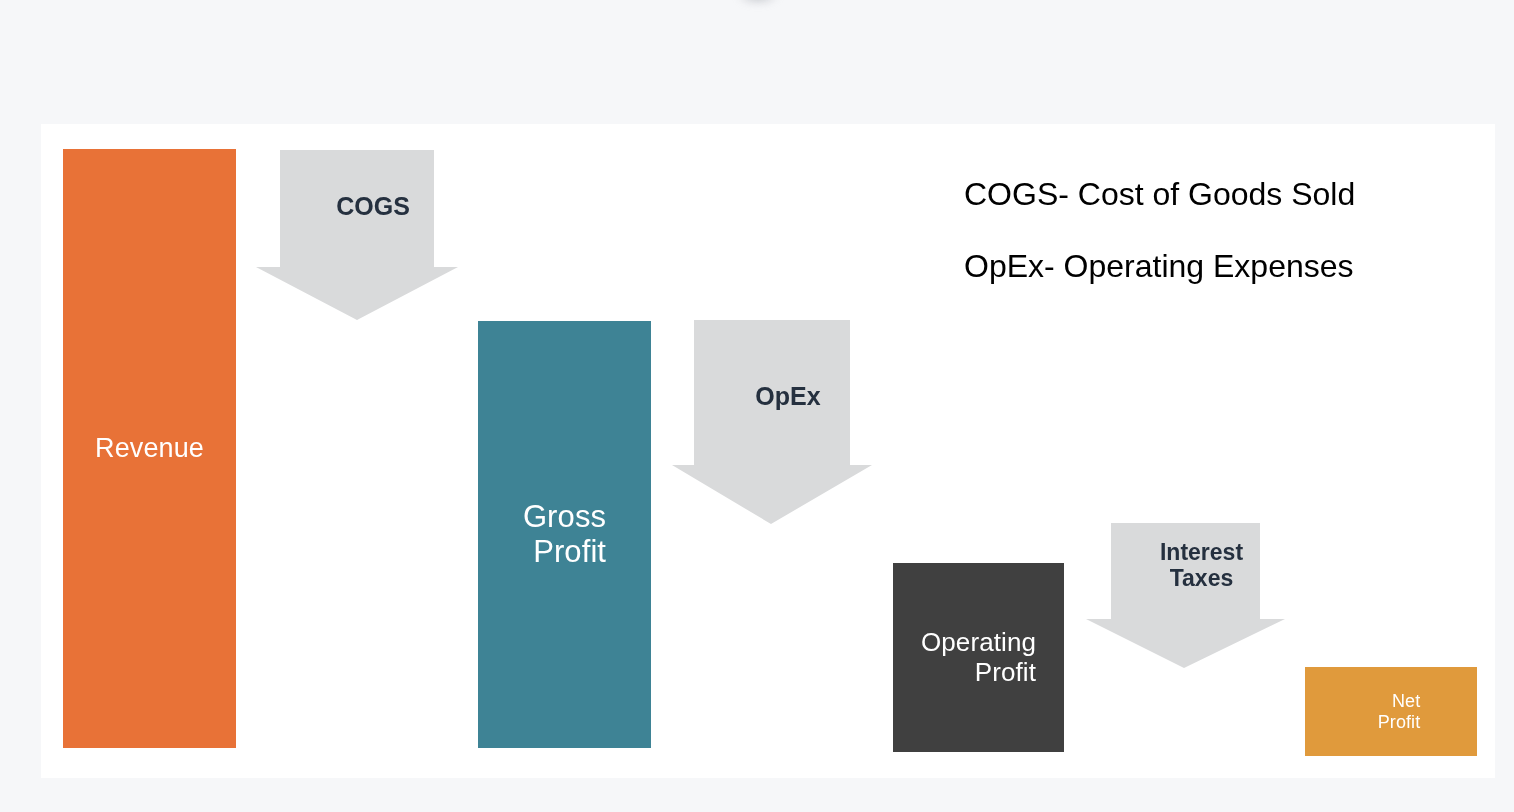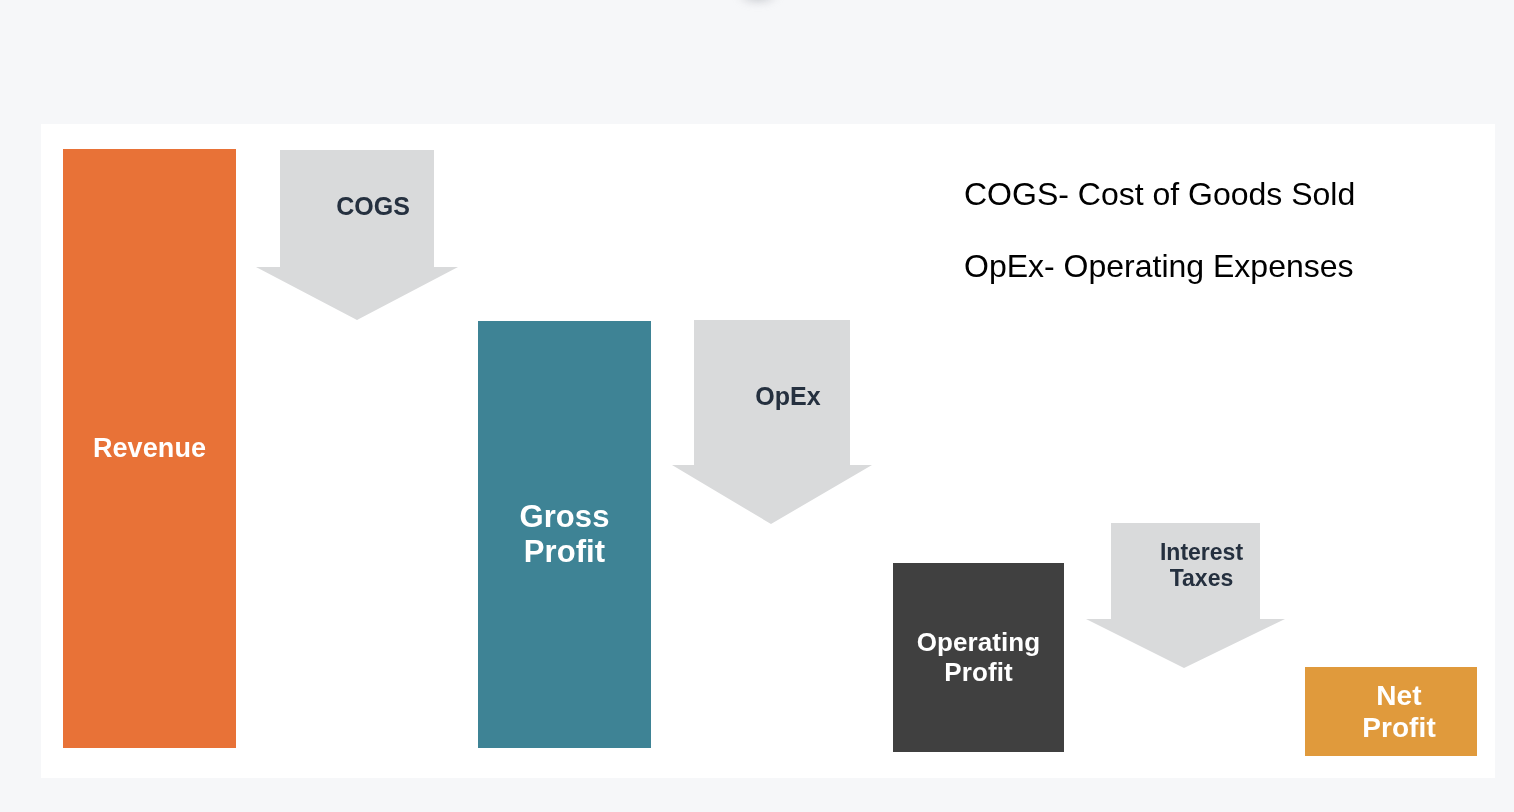--- a/index.html
+++ b/index.html
@@ -45,22 +45,22 @@
   
   .bar {
     position: absolute;
     display: flex;
     align-items: center;
     justify-content: center;
     box-sizing: border-box;
   }
   .bar .bar-label {
     color: #ffffff;
-    font-weight: bold;
-    text-align: center;
+    font-weight: normal;
+    text-align: right;
     line-height: 1.12;
     letter-spacing: 0.1px;
     white-space: pre-line;
   }
 
   #bar-revenue {
     left: 22px;   
     top: 25px;    
     width: 173px;
     height: 599px;
@@ -87,21 +87,21 @@
   }
   #bar-operating-profit .bar-label { font-size: 26px; }
 
   #bar-net-profit {
     left: 1264px; 
     top: 543px;   
     width: 172px;
     height: 89px;
     background: #e09a3c;
   }
-  #bar-net-profit .bar-label { font-size: 28px; margin-left: 16px; }
+  #bar-net-profit .bar-label { font-size: 18px; margin-left: 16px; }
 
   
   .arrow {
     position: absolute;
   }
   .arrow svg {
     display: block;
     width: 100%;
     height: 100%;
   }

